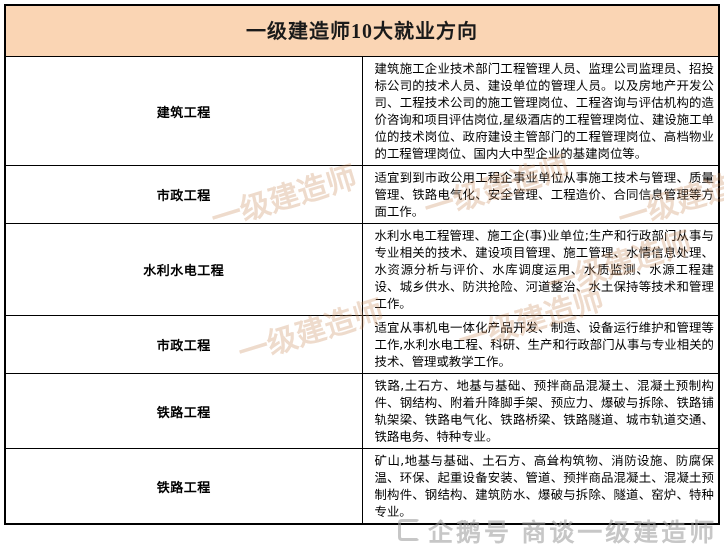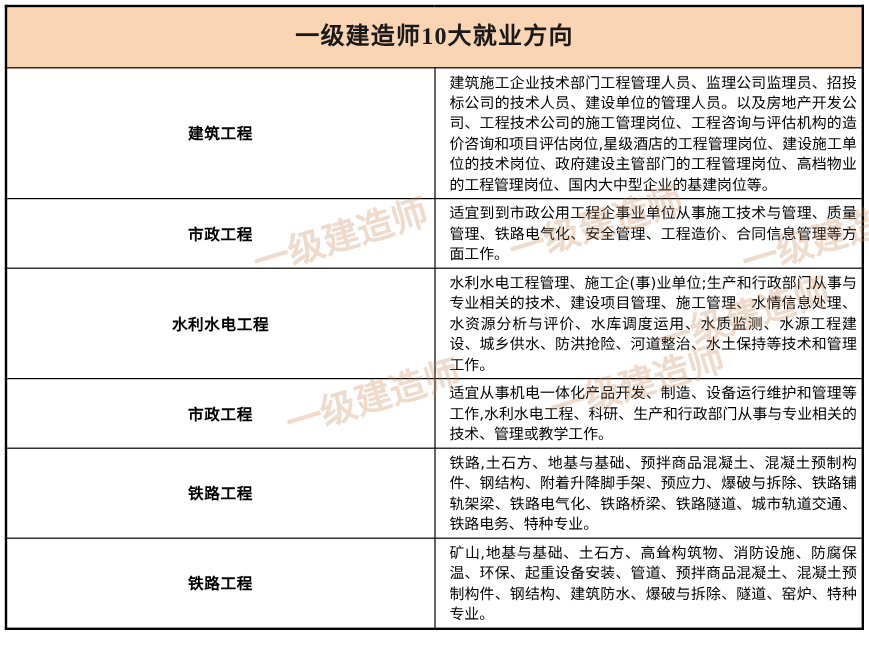--- a/index.html
+++ b/index.html
@@ -212,14 +212,18 @@
 
   <div class="wm-layer">
     <div class="wm wm-a">一级建造师</div>
     <div class="wm wm-b">一级建造师</div>
     <div class="wm wm-c">一级建造师</div>
     <div class="wm wm-d">一级建造师</div>
     <div class="wm wm-e">一级建造师</div>
     <div class="wm wm-f">一级建造师</div>
   </div>
 
+  <div class="wm-bottom">
+    <span class="qq-mark"></span>
+    <span class="wm-bottom-text">企鹅号 商谈一级建造师</span>
+  </div>
 
 </div>
 
 </body></html>

